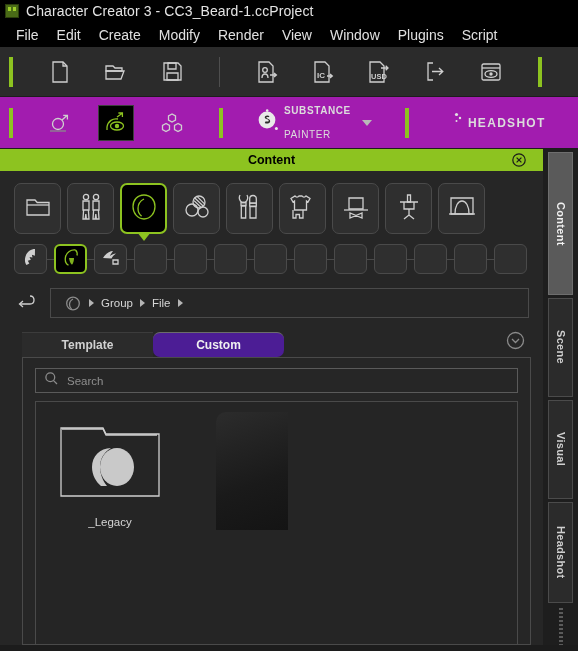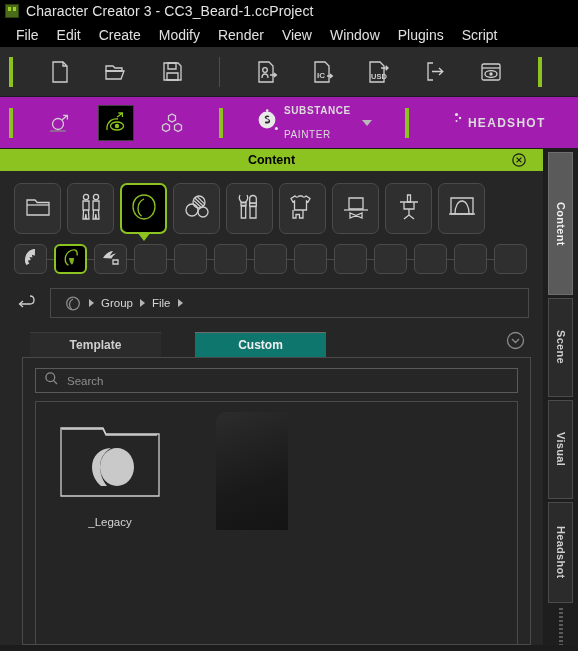--- a/index.html
+++ b/index.html
@@ -143,29 +143,29 @@
   .crumb-ico { width: 17px; height: 17px; flex: 0 0 17px; }
   .crumb-arrow {
     width: 0; height: 0; flex: 0 0 5px;
     border-top: 4px solid transparent; border-bottom: 4px solid transparent;
     border-left: 5px solid #b5b5b5;
   }
   .crumb-txt { color: #d6d6d6; font-size: 11.5px; }
 
   .tabs-row {
     display: flex; align-items: center;
-    padding: 14px 14px 0 30px; position: relative; gap: 34px;
+    padding: 14px 14px 0 22px; position: relative;
   }
   .tab {
     width: 131px; height: 25px; flex: 0 0 131px;
     display: flex; align-items: center; justify-content: center;
     color: #d0d0d0; font-size: 12px; font-weight: bold;
     background: #2b2b2b; border-top: 1px solid #3c3c3c;
   }
-  .tab.active { background: #0f766e; color: #f0f0f0; border-top-color: #6c6c6c; }
+  .tab.active { background: #4c1d95; color: #f0f0f0; border-top-color: #6c6c6c; border-radius: 7px; }
   .tabs-chevron {
     position: absolute; right: 18px; top: 13px;
     width: 19px; height: 19px;
   }
 
   .content-box {
     margin: 0 12px 0 22px; flex: 1;
     border: 1px solid #4a4a4a; border-top: 1px solid #4a4a4a;
     background: #262626;
     display: flex; flex-direction: column;

